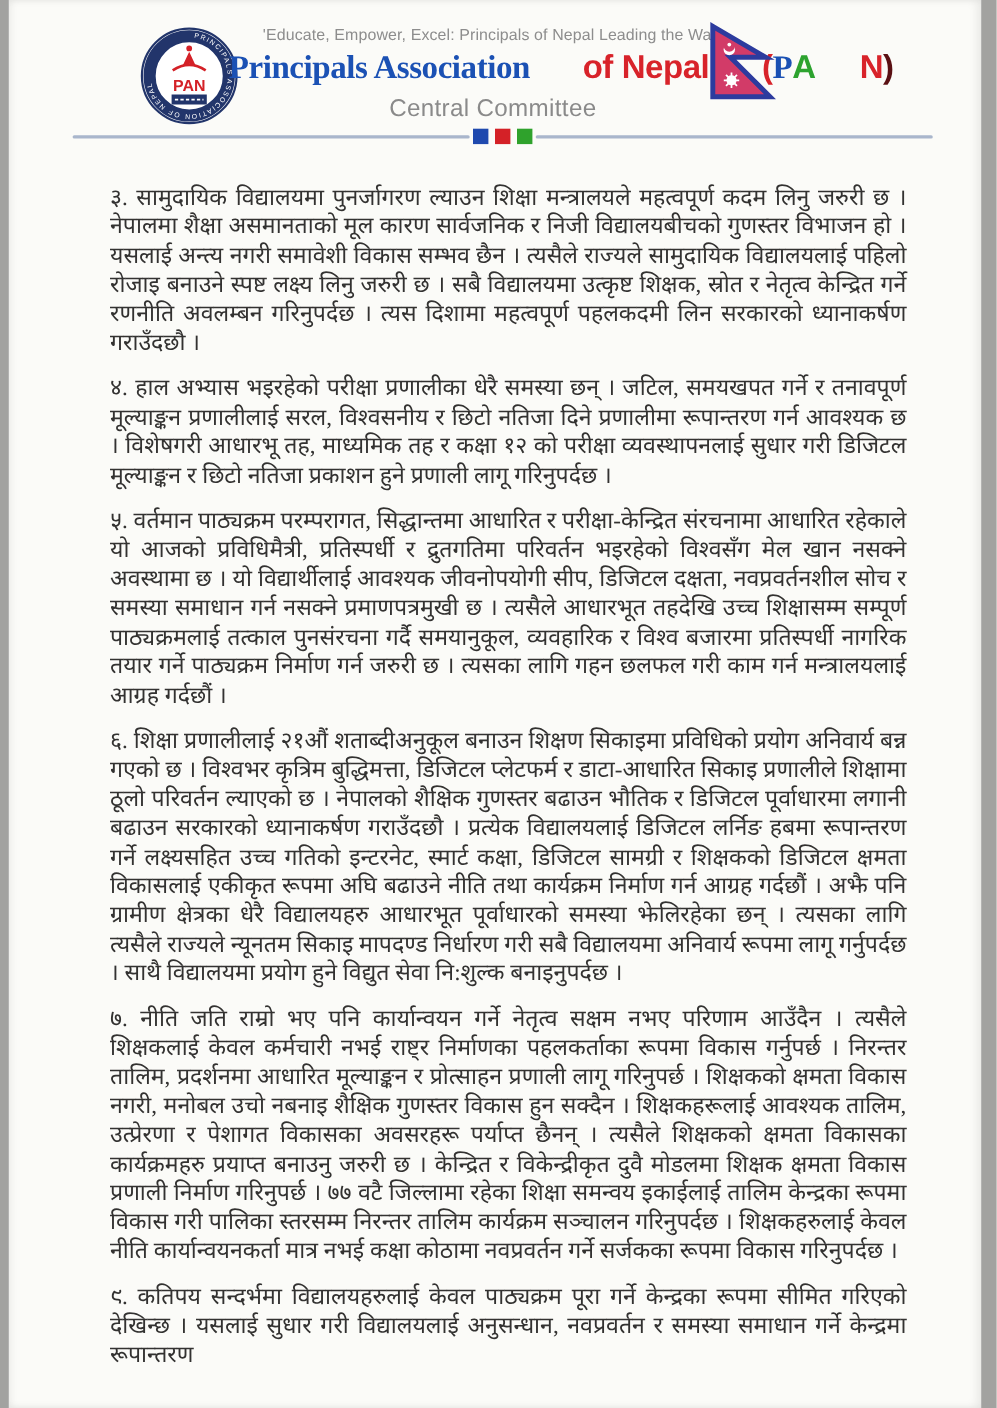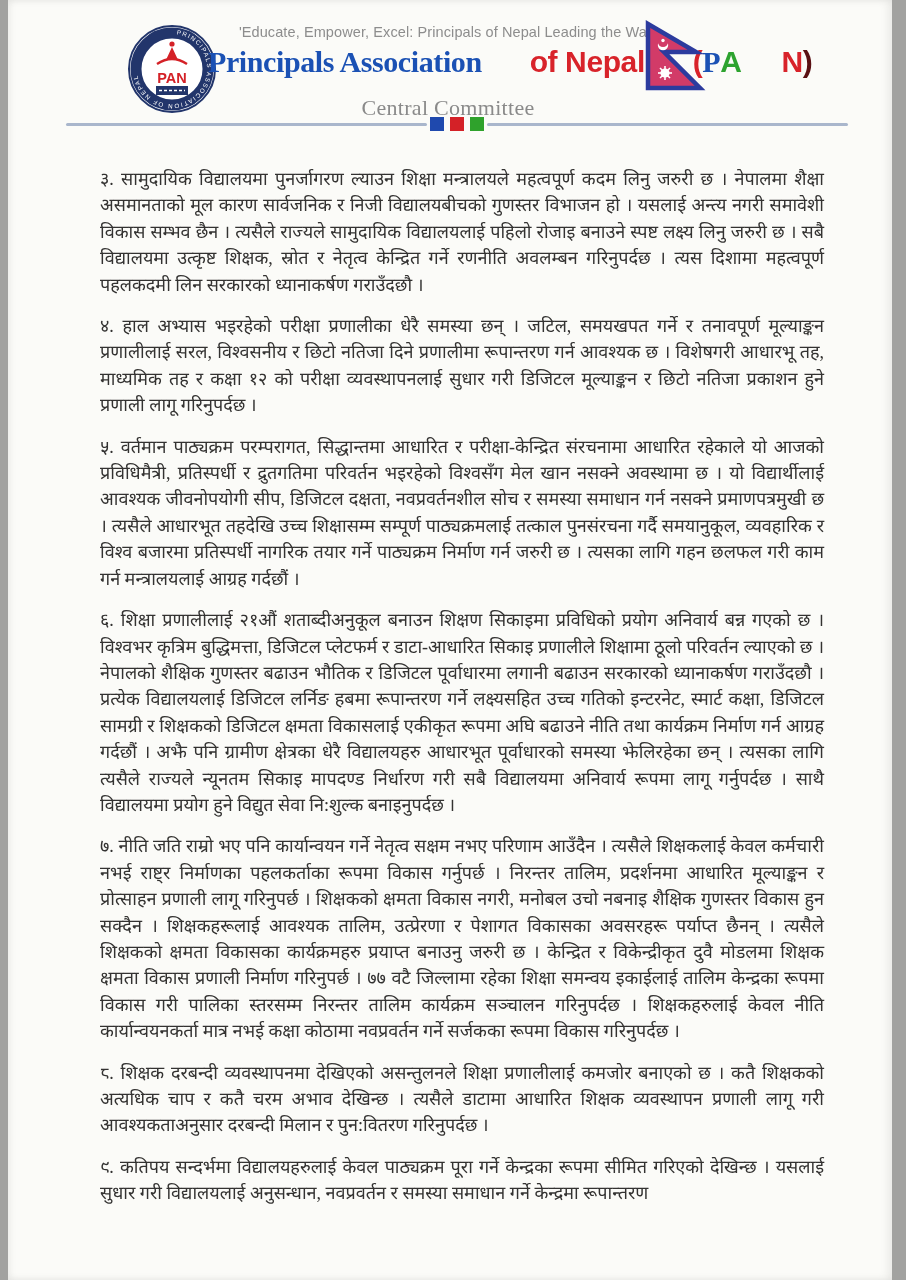--- a/index.html
+++ b/index.html
@@ -23,41 +23,41 @@
   }
   .org-title{
     margin-top:5px;font-family:"Liberation Sans","DejaVu Sans",sans-serif;
     font-size:30px;font-weight:bold;letter-spacing:-.4px;white-space:nowrap;
   }
   .c-blue{color:#1b51b4;font-family:Liberation Serif, serif;}
   .c-red{color:#d8232a;margin-left:40px;}
   .c-green{color:#2da32f;}
   .c-dark{color:#5a1013;}
   .subtitle{
-    margin-top:16px;font-family:Liberation Serif, serif;
+    margin-top:6px;font-family:Liberation Sans, sans-serif;
     font-size:22px;color:#8a8a8a;letter-spacing:.3px;
   }
   .flag{position:absolute;left:634px;top:20px;width:64px;height:90px;}
   
   .divider{
     position:absolute;left:58px;top:116px;width:782px;height:16px;
     display:flex;align-items:center;
   }
   .divider .line{flex:1;height:3px;background:#a9b6cc;border-radius:2px;}
   .divider .sq{width:14px;height:14px;margin:0 3px;flex:0 0 auto;}
   .sq-blue{background:#1f49ae;}
   .sq-red{background:#d42127;}
   .sq-green{background:#2fa22c;}
   
   .content{
     position:absolute;left:92px;top:166px;width:724px;
   }
   .content p{
     margin:0 0 15px 0;
-    font-size:18px;line-height:26.4px;color:#333231;
+    font-size:21px;line-height:26.4px;color:#333231;
     text-align:justify;
     text-rendering:optimizeLegibility;
   }
 </style>
 </head>
 <body>
 
 <div class="page">
 
   <div class="letterhead">
@@ -115,17 +115,16 @@
     <div class="sq sq-green"></div>
     <div class="line"></div>
   </div>
 
   <div class="content">
       <p>३. सामुदायिक विद्यालयमा पुनर्जागरण ल्याउन शिक्षा मन्त्रालयले महत्वपूर्ण कदम लिनु जरुरी छ । नेपालमा शैक्षा असमानताको मूल कारण सार्वजनिक र निजी विद्यालयबीचको गुणस्तर विभाजन हो । यसलाई अन्त्य नगरी समावेशी विकास सम्भव छैन । त्यसैले राज्यले सामुदायिक विद्यालयलाई पहिलो रोजाइ बनाउने स्पष्ट लक्ष्य लिनु जरुरी छ । सबै विद्यालयमा उत्कृष्ट शिक्षक, स्रोत र नेतृत्व केन्द्रित गर्ने रणनीति अवलम्बन गरिनुपर्दछ । त्यस दिशामा महत्वपूर्ण पहलकदमी लिन सरकारको ध्यानाकर्षण गराउँदछौ ।</p>
       <p>४. हाल अभ्यास भइरहेको परीक्षा प्रणालीका धेरै समस्या छन् । जटिल, समयखपत गर्ने र तनावपूर्ण मूल्याङ्कन प्रणालीलाई सरल, विश्वसनीय र छिटो नतिजा दिने प्रणालीमा रूपान्तरण गर्न आवश्यक छ । विशेषगरी आधारभू तह, माध्यमिक तह र कक्षा १२ को परीक्षा व्यवस्थापनलाई सुधार गरी डिजिटल मूल्याङ्कन र छिटो नतिजा प्रकाशन हुने प्रणाली लागू गरिनुपर्दछ ।</p>
       <p>५. वर्तमान पाठ्यक्रम परम्परागत, सिद्धान्तमा आधारित र परीक्षा-केन्द्रित संरचनामा आधारित रहेकाले यो आजको प्रविधिमैत्री, प्रतिस्पर्धी र द्रुतगतिमा परिवर्तन भइरहेको विश्वसँग मेल खान नसक्ने अवस्थामा छ । यो विद्यार्थीलाई आवश्यक जीवनोपयोगी सीप, डिजिटल दक्षता, नवप्रवर्तनशील सोच र समस्या समाधान गर्न नसक्ने प्रमाणपत्रमुखी छ । त्यसैले आधारभूत तहदेखि उच्च शिक्षासम्म सम्पूर्ण पाठ्यक्रमलाई तत्काल पुनसंरचना गर्दै समयानुकूल, व्यवहारिक र विश्व बजारमा प्रतिस्पर्धी नागरिक तयार गर्ने पाठ्यक्रम निर्माण गर्न जरुरी छ । त्यसका लागि गहन छलफल गरी काम गर्न मन्त्रालयलाई आग्रह गर्दछौं ।</p>
       <p>६. शिक्षा प्रणालीलाई २१औं शताब्दीअनुकूल बनाउन शिक्षण सिकाइमा प्रविधिको प्रयोग अनिवार्य बन्न गएको छ । विश्वभर कृत्रिम बुद्धिमत्ता, डिजिटल प्लेटफर्म र डाटा-आधारित सिकाइ प्रणालीले शिक्षामा ठूलो परिवर्तन ल्याएको छ । नेपालको शैक्षिक गुणस्तर बढाउन भौतिक र डिजिटल पूर्वाधारमा लगानी बढाउन सरकारको ध्यानाकर्षण गराउँदछौ । प्रत्येक विद्यालयलाई डिजिटल लर्निङ हबमा रूपान्तरण गर्ने लक्ष्यसहित उच्च गतिको इन्टरनेट, स्मार्ट कक्षा, डिजिटल सामग्री र शिक्षकको डिजिटल क्षमता विकासलाई एकीकृत रूपमा अघि बढाउने नीति तथा कार्यक्रम निर्माण गर्न आग्रह गर्दछौं । अझै पनि ग्रामीण क्षेत्रका धेरै विद्यालयहरु आधारभूत पूर्वाधारको समस्या झेलिरहेका छन् । त्यसका लागि त्यसैले राज्यले न्यूनतम सिकाइ मापदण्ड निर्धारण गरी सबै विद्यालयमा अनिवार्य रूपमा लागू गर्नुपर्दछ । साथै विद्यालयमा प्रयोग हुने विद्युत सेवा नि:शुल्क बनाइनुपर्दछ ।</p>
       <p>७. नीति जति राम्रो भए पनि कार्यान्वयन गर्ने नेतृत्व सक्षम नभए परिणाम आउँदैन । त्यसैले शिक्षकलाई केवल कर्मचारी नभई राष्ट्र निर्माणका पहलकर्ताका रूपमा विकास गर्नुपर्छ । निरन्तर तालिम, प्रदर्शनमा आधारित मूल्याङ्कन र प्रोत्साहन प्रणाली लागू गरिनुपर्छ । शिक्षकको क्षमता विकास नगरी, मनोबल उचो नबनाइ शैक्षिक गुणस्तर विकास हुन सक्दैन । शिक्षकहरूलाई आवश्यक तालिम, उत्प्रेरणा र पेशागत विकासका अवसरहरू पर्याप्त छैनन् । त्यसैले शिक्षकको क्षमता विकासका कार्यक्रमहरु प्रयाप्त बनाउनु जरुरी छ । केन्द्रित र विकेन्द्रीकृत दुवै मोडलमा शिक्षक क्षमता विकास प्रणाली निर्माण गरिनुपर्छ । ७७ वटै जिल्लामा रहेका शिक्षा समन्वय इकाईलाई तालिम केन्द्रका रूपमा विकास गरी पालिका स्तरसम्म निरन्तर तालिम कार्यक्रम सञ्चालन गरिनुपर्दछ । शिक्षकहरुलाई केवल नीति कार्यान्वयनकर्ता मात्र नभई कक्षा कोठामा नवप्रवर्तन गर्ने सर्जकका रूपमा विकास गरिनुपर्दछ ।</p>
-      <p>८. शिक्षक दरबन्दी व्यवस्थापनमा देखिएको असन्तुलनले शिक्षा प्रणालीलाई कमजोर बनाएको छ । कतै शिक्षकको अत्यधिक चाप र कतै चरम अभाव देखिन्छ । त्यसैले डाटामा आधारित शिक्षक व्यवस्थापन प्रणाली लागू गरी आवश्यकताअनुसार दरबन्दी मिलान र पुन:वितरण गरिनुपर्दछ ।</p>
       <p>९. कतिपय सन्दर्भमा विद्यालयहरुलाई केवल पाठ्यक्रम पूरा गर्ने केन्द्रका रूपमा सीमित गरिएको  देखिन्छ । यसलाई सुधार गरी विद्यालयलाई अनुसन्धान, नवप्रवर्तन र समस्या समाधान गर्ने केन्द्रमा रूपान्तरण</p>
     </div>
 
 </div>
 
 </body></html>

